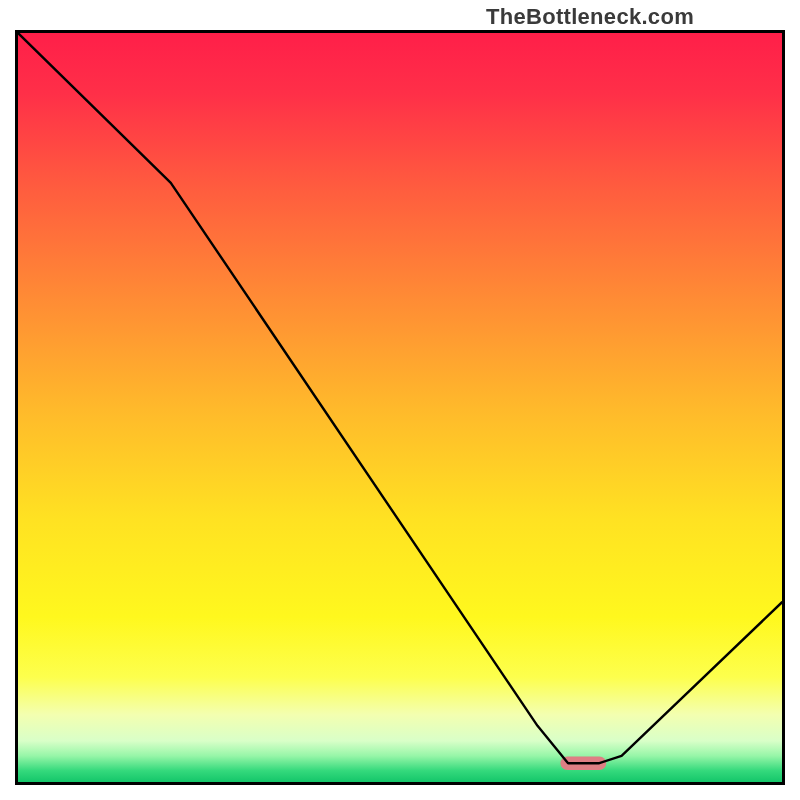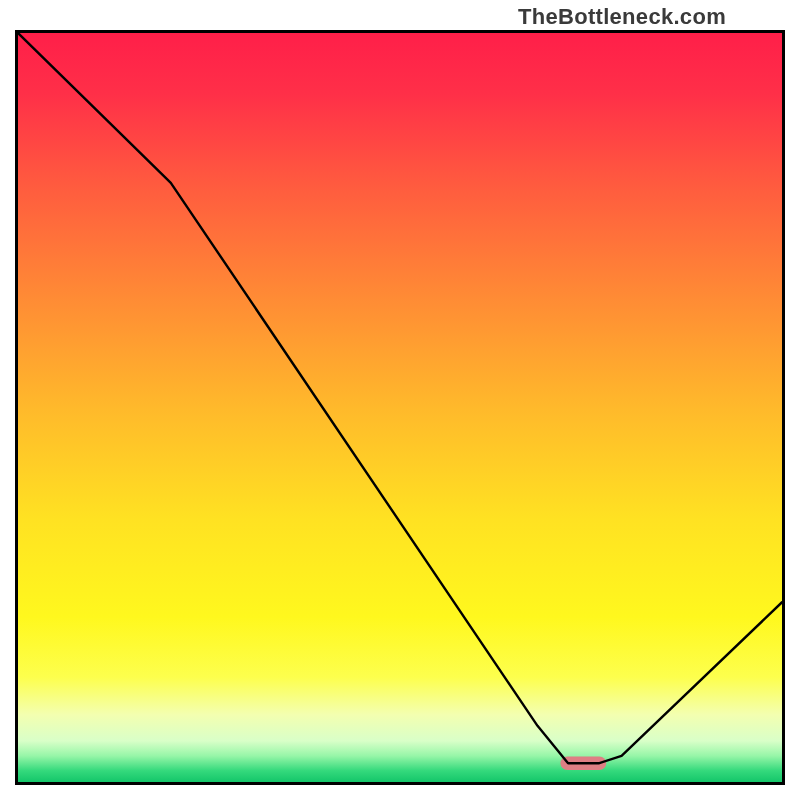--- a/index.html
+++ b/index.html
@@ -7,21 +7,20 @@
     padding: 0;
     width: 800px;
     height: 800px;
     background: #ffffff;
     font-family: Arial, Helvetica, sans-serif;
   }
   .container {
     position: relative;
     width: 704px;
     height: 800px;
-    padding-left: 32px;
   }
   .watermark {
     position: absolute;
     top: 4px;
     right: 10px;
     font-size: 22px;
     font-weight: 600;
     color: #3a3a3a;
     letter-spacing: 0.3px;
   }

